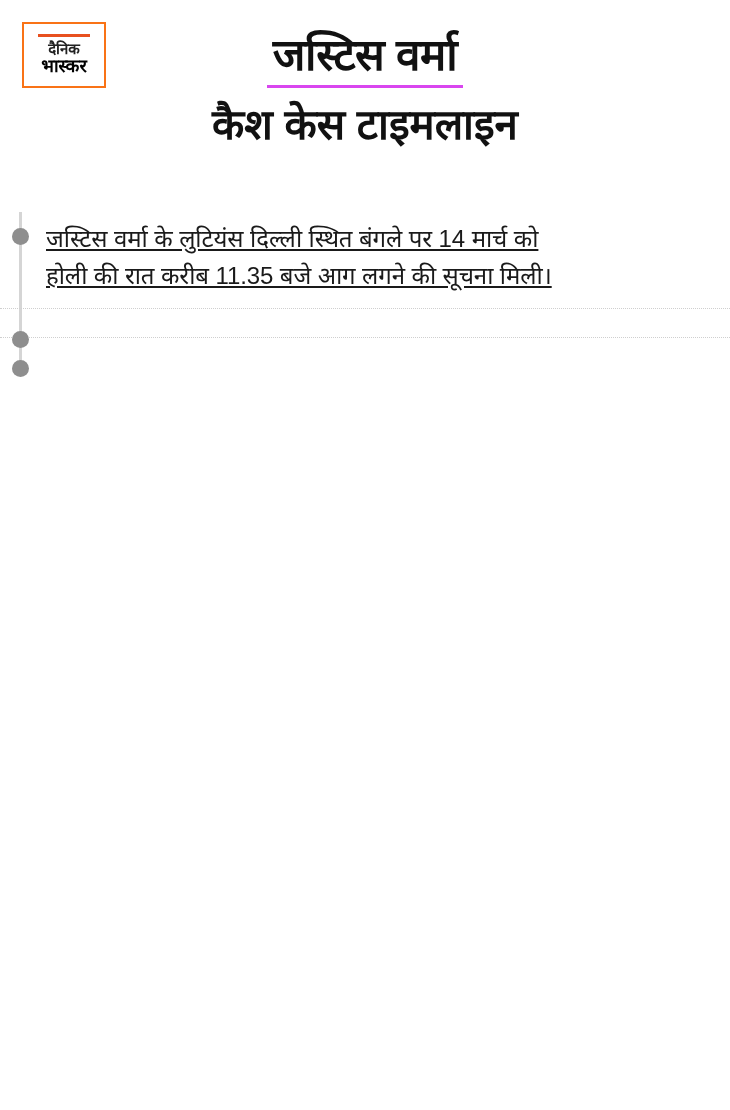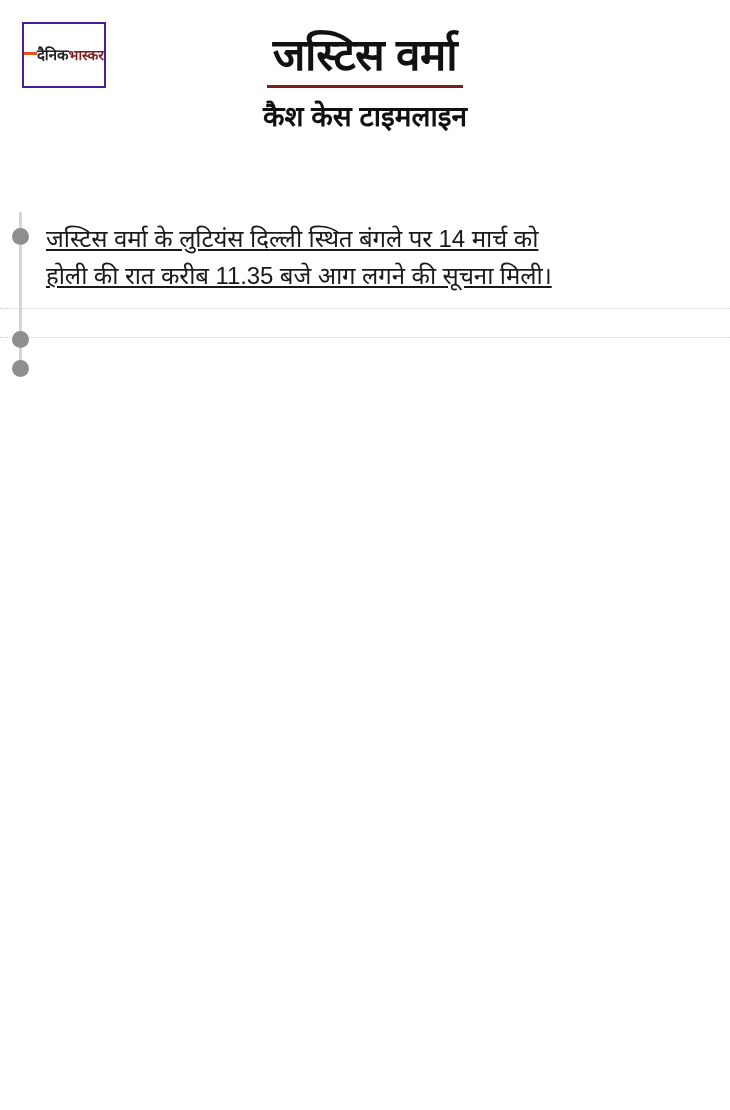--- a/index.html
+++ b/index.html
@@ -26,60 +26,61 @@
     position: relative;
     padding: 18px 14px 6px 14px;
     height: 196px;
   }
   .logo-box {
     position: absolute;
     left: 22px;
     top: 22px;
     width: 84px;
     height: 66px;
-    border: 2px solid #4c1d95;
+    border: 2px solid #f97316;
     background: #fff;
     display: flex;
+    flex-direction: column;
     align-items: center;
     justify-content: center;
     line-height: 1.05;
   }
   .logo-line {
     width: 52px;
     height: 3px;
     background: #e8501f;
     margin-bottom: 4px;
   }
   .logo-l1 {
     font-size: 15px;
     font-weight: bold;
     color: #222;
     letter-spacing: 0px;
   }
   .logo-l2 {
-    font-size: 14px;
+    font-size: 18px;
     font-weight: bold;
-    color: #7f1d1d;
+    color: #000000;
   }
   .title-wrap {
     text-align: center;
     padding-top: 12px;
   }
   .title-main {
     font-size: 44px;
     font-weight: bold;
     letter-spacing: -0.5px;
     color: #111;
     line-height: 1.15;
     display: inline-block;
     padding: 0 6px 4px 6px;
-    border-bottom: 3px solid #7f1d1d;
+    border-bottom: 3px solid #d946ef;
   }
   .title-sub {
-    font-size: 28px;
+    font-size: 42px;
     font-weight: bold;
     color: #111;
     line-height: 1.2;
     margin-top: 12px;
   }
   
   .timeline {
     position: relative;
     margin: 10px 0 0 0;
     padding: 0 0 0 0;

